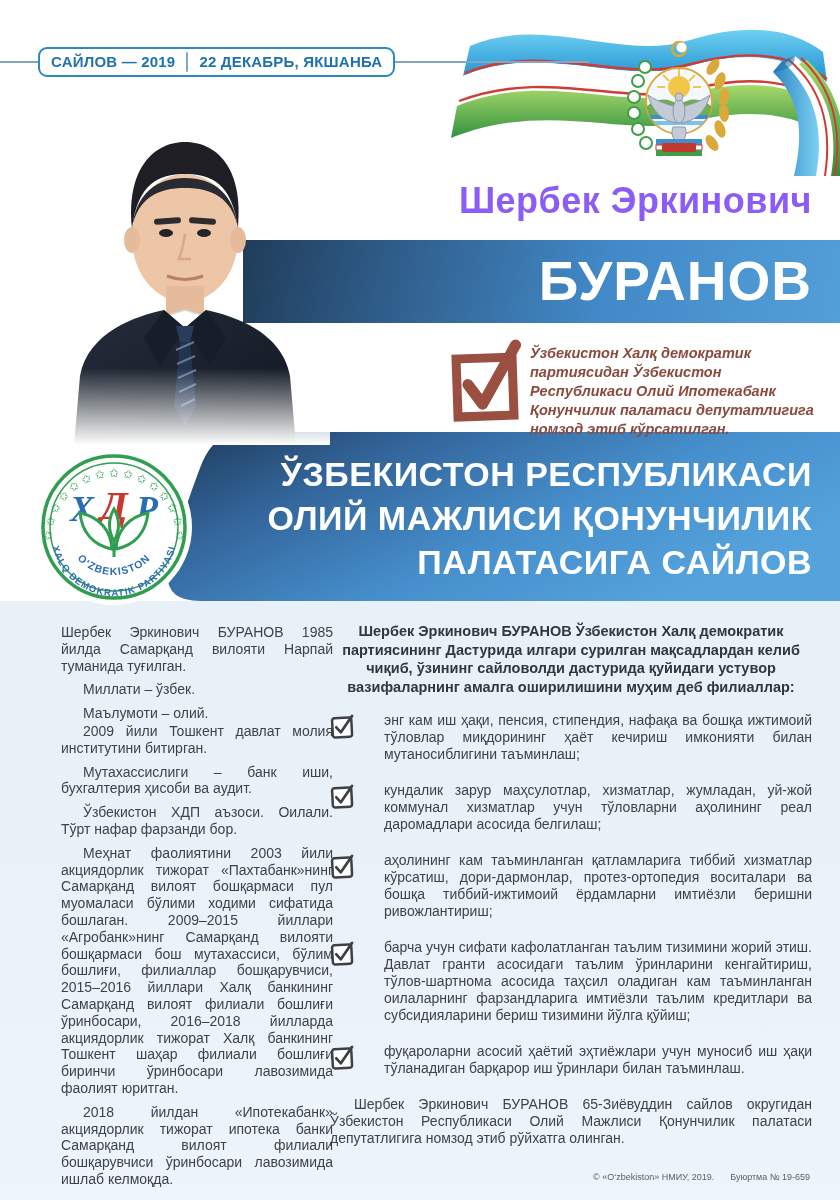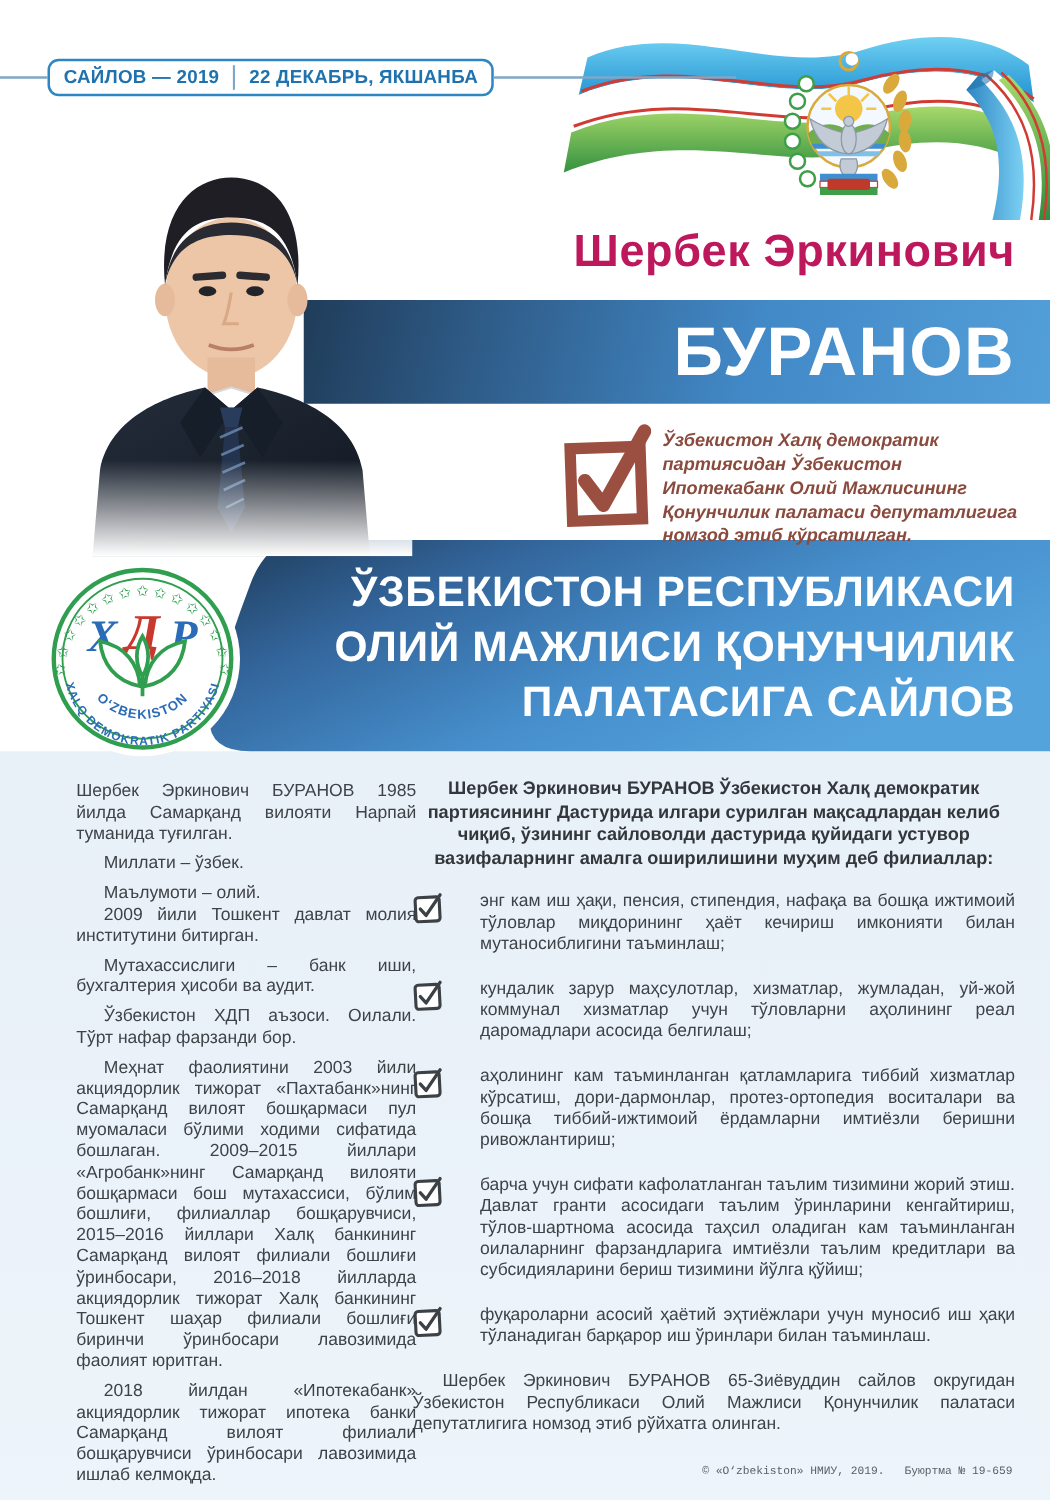--- a/index.html
+++ b/index.html
@@ -26,21 +26,21 @@
   .badge span{padding:0 11px;white-space:nowrap;border-radius:11px;}
   .badge .divider{width:0;border-left:2px solid #7fa8c8;margin:3px 0;padding:0;}
   
   .flag{position:absolute;left:375px;top:0;z-index:1;}
   .emblem{position:absolute;left:620px;top:35px;z-index:2;}
   
   .photo{position:absolute;left:40px;top:128px;z-index:3;}
   
   .name{
     position:absolute;right:28px;top:180px;z-index:4;
-    font-size:36px;font-weight:bold;color:#be185d;letter-spacing:.5px;
+    font-size:36px;font-weight:bold;color:#8b5cf6;letter-spacing:.5px;
     white-space:nowrap;
   }
   .band{
     position:absolute;left:243px;top:240px;width:597px;height:83px;z-index:2;
     background:linear-gradient(103deg,#203c59 0%,#2f5d8a 25%,#4289c7 60%,#539fd9 100%);
     display:flex;align-items:center;justify-content:flex-end;
   }
   .band .surname{
     color:#fff;font-size:55px;font-weight:bold;letter-spacing:1px;
     padding-right:28px;line-height:1;
@@ -76,21 +76,21 @@
     margin:0 0 16px;font-weight:bold;text-align:center;
     font-size:14.5px;line-height:18.5px;color:#33373b;
   }
   .program-item{display:flex;gap:29px;margin-bottom:19px;}
   .program-item .check{flex:0 0 auto;margin-top:1px;}
   .program-item p{margin:0;text-align:justify;}
   .closing{margin:15px 0 0;text-indent:24px;text-align:justify;}
   
   .footer{
     position:absolute;right:30px;top:1172px;z-index:3;
-    font-size:9px;color:#5a5f63;display:flex;gap:16px;white-space:nowrap;font-family:Liberation Mono, monospace;
+    font-size:9px;color:#5a5f63;display:flex;gap:16px;white-space:nowrap;
   }
 </style>
 </head>
 <body>
 
 <div class="poster">
 
   <div class="topline">
     <div class="rule left"></div>
     <div class="badge">
@@ -241,21 +241,21 @@
   <div class="band">
     <span class="surname">БУРАНОВ</span>
   </div>
 
   <svg class="nomination-box" width="70" height="84" viewBox="0 0 70 84">
     <g transform="rotate(-2 35 48)">
       <rect x="6" y="20" width="56" height="58" fill="none" stroke="#9b4f41" stroke-width="9"></rect>
       <path d="M 17,46 L 31,66 L 66,8" fill="none" stroke="#9b4f41" stroke-width="11" stroke-linecap="round" stroke-linejoin="round"></path>
     </g>
   </svg>
-  <p class="nomination-text">Ўзбекистон Халқ демократик партиясидан Ўзбекистон Ипотекабанк Олий Мажлисининг Қонунчилик палатаси депутатлигига номзод этиб кўрсатилган.</p>
+  <p class="nomination-text">Ўзбекистон Халқ демократик партиясидан Ўзбекистон Республикаси Олий Ипотекабанк Қонунчилик палатаси депутатлигига номзод этиб кўрсатилган.</p>
 
   <svg class="banner-svg" width="840" height="172" viewBox="0 0 840 172">
     <defs>
       <linearGradient id="bannerGrad" x1="0" y1="0" x2="1" y2="0.55">
         <stop offset="0" stop-color="#1d3a57"></stop>
           <stop offset="0.3" stop-color="#33659b"></stop>
         <stop offset="0.65" stop-color="#468fcc"></stop>
           <stop offset="1" stop-color="#55a3dd"></stop>
       </linearGradient>
     </defs>

